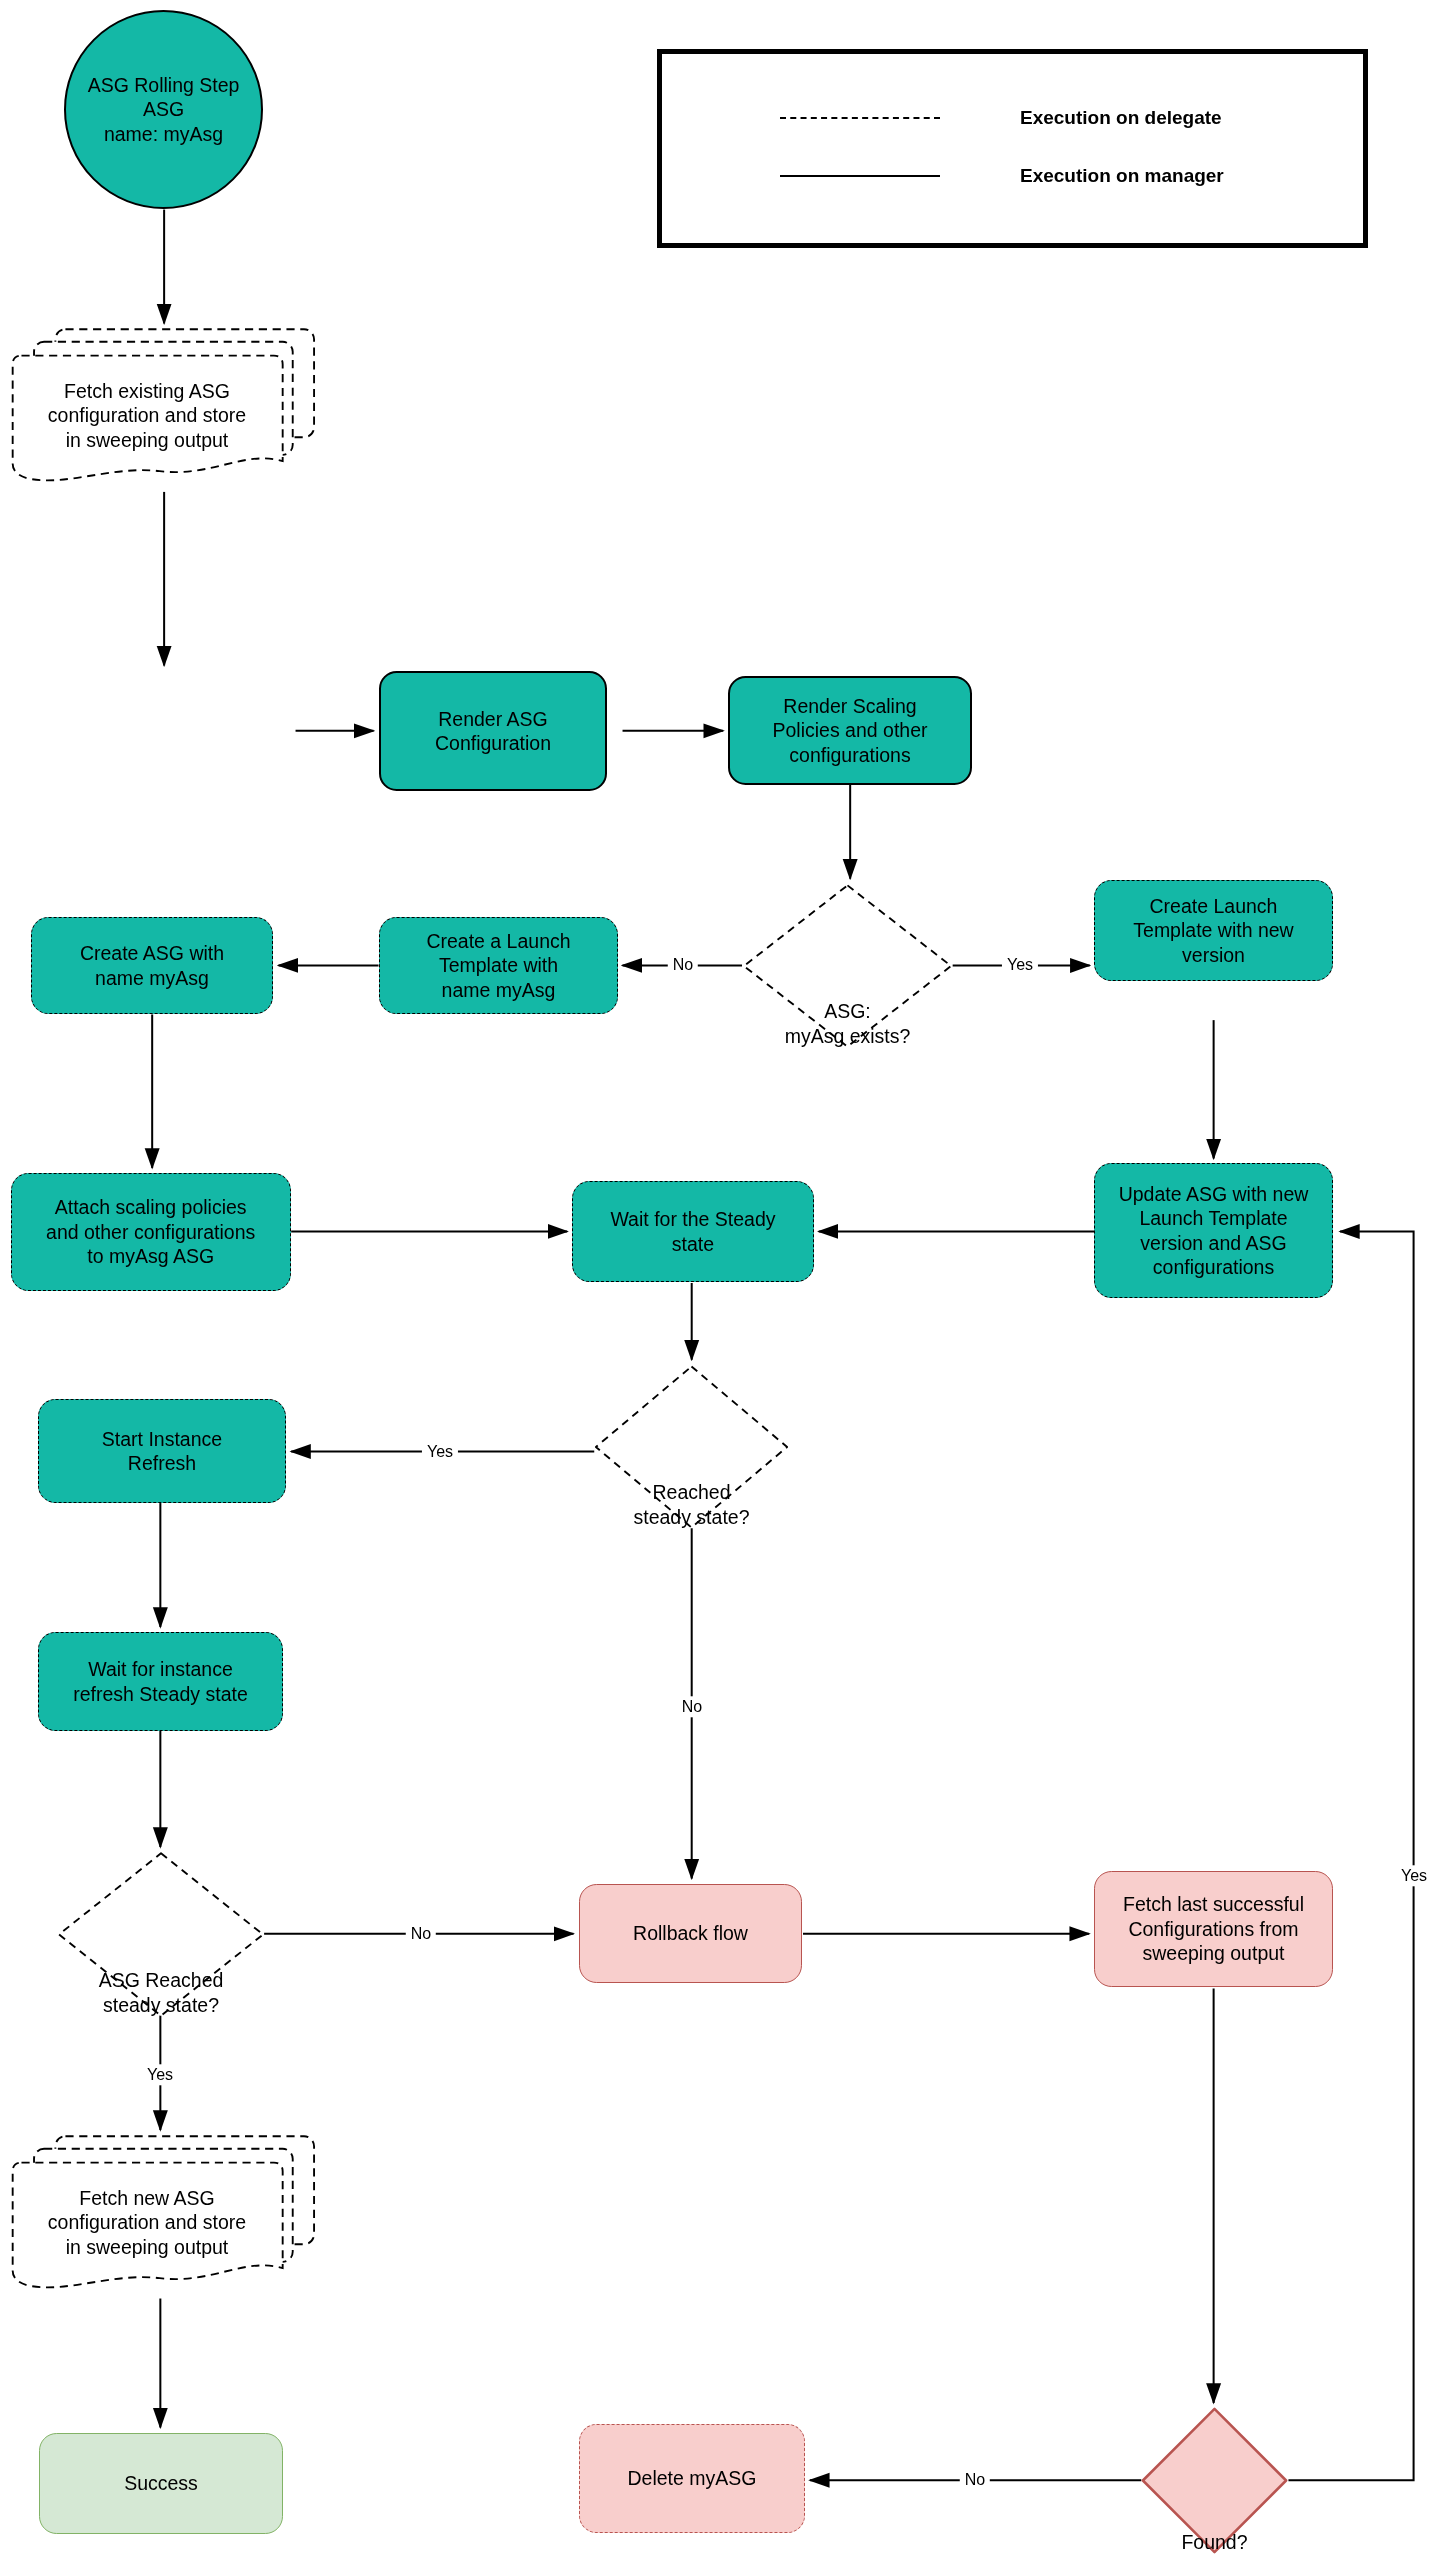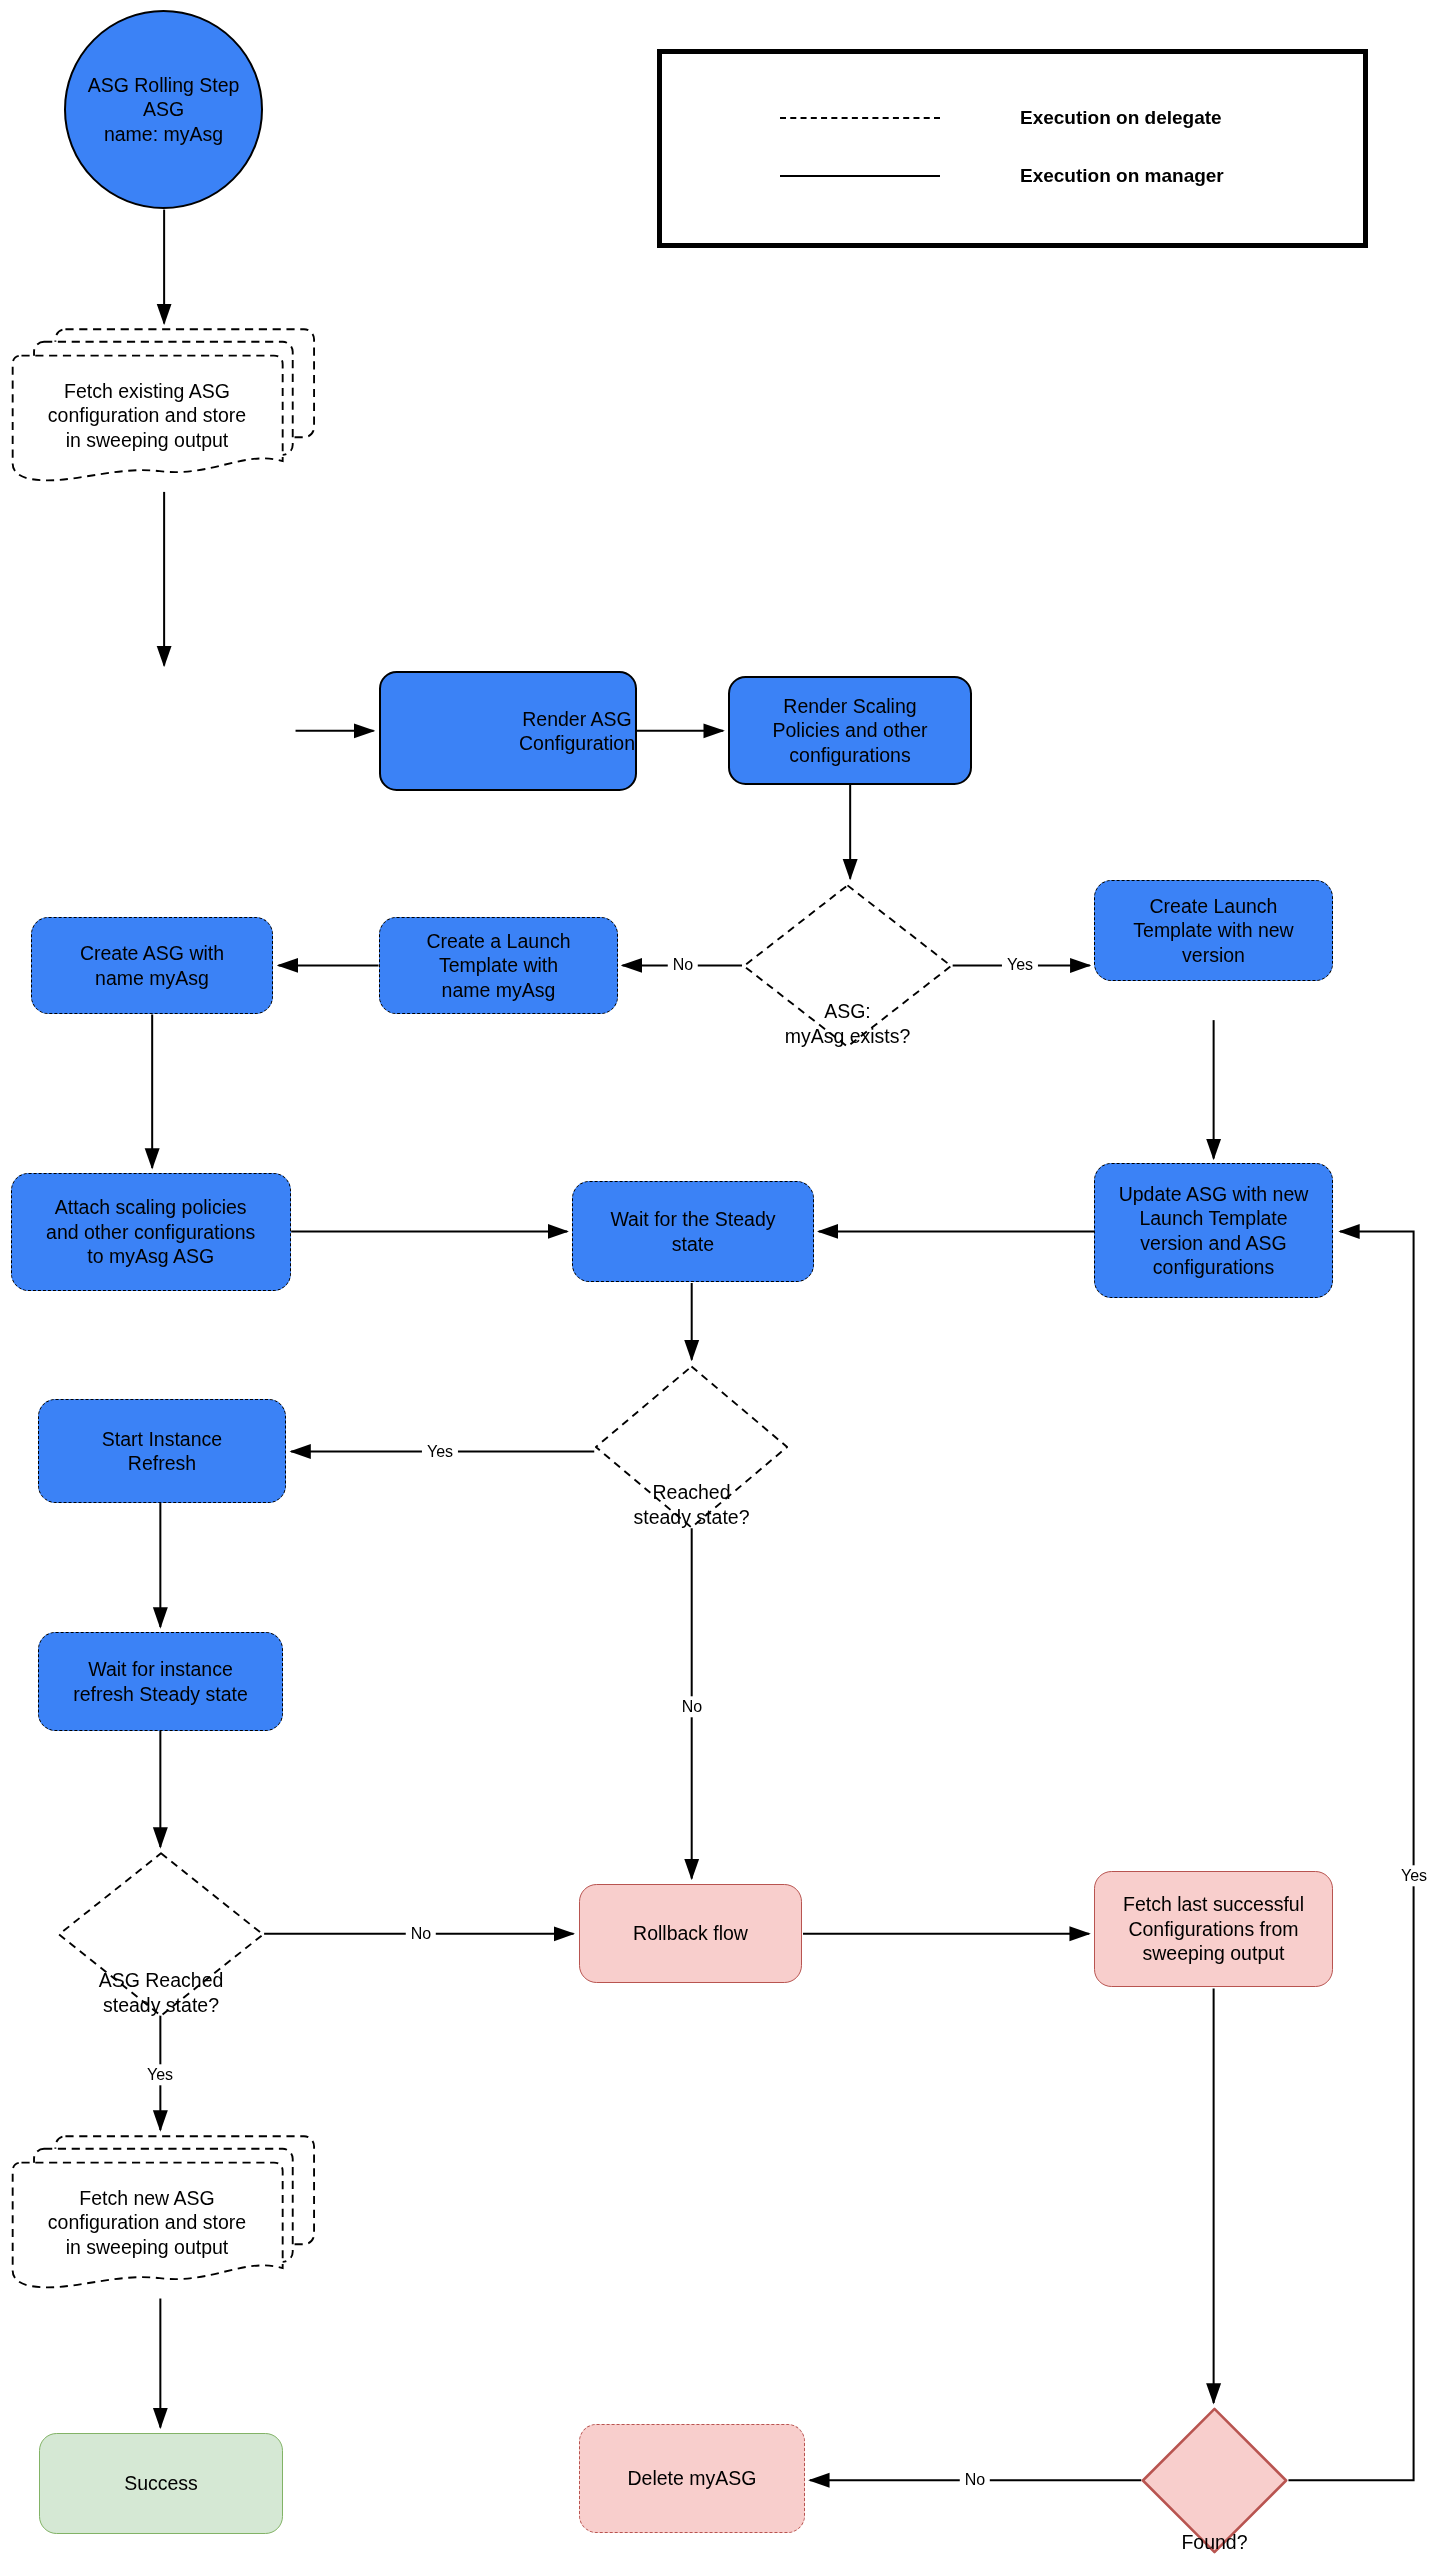--- a/index.html
+++ b/index.html
@@ -1,20 +1,20 @@
 <!DOCTYPE html>
 <html style="--red_fill: #f8cecc; --red_stroke: #b85450; --green_fill: #d5e8d4; --green_stroke: #82b366; --line: #000000;font-size:10px"><head>
 <meta charset="utf-8">
 <style>
   html,body{margin:0;padding:0;background:#ffffff;}
   body{font-family:"Liberation Sans","DejaVu Sans",sans-serif;color:#000;}
   #canvas{position:relative;width:1440px;height:2576px;background:#fff;overflow:hidden;}
   #edges{position:absolute;left:0;top:0;width:1440px;height:2576px;}
   .node{position:absolute;box-sizing:border-box;display:flex;align-items:center;justify-content:center;
-        text-align:center;font-size:19.5px;line-height:24.5px;background:#3b82f6;}
+        text-align:center;font-size:19.5px;line-height:24.5px;background:#14b8a6;}
   .rounded{border-radius:17.6px;}
   .solid{border:2.5px solid #000;}
   .dashed{border:1.9px dashed #000;}
   .red{background:var(--red_fill);border:1.9px solid var(--red_stroke);}
   .red-dashed{background:var(--red_fill);border:1.9px dashed var(--red_stroke);}
   .green{background:var(--green_fill);border:1.9px solid var(--green_stroke);}
   .circle{border-radius:50%;border:2.5px solid #000;}
   .dia{position:absolute;}
   .dia svg{position:absolute;left:0;top:0;}
   .dia .txt{position:absolute;left:0;top:0;right:0;bottom:0;display:flex;align-items:flex-end;justify-content:center;
@@ -94,21 +94,21 @@
     </svg>
     <div class="txt" style="left:1.3px;top:28px;width:270px;height:119px;justify-content:center;">
       <div>
         <span>Fetch existing ASG</span><br>
         <span>configuration and store</span><br>
         <span>in sweeping output</span>
       </div>
     </div>
   </div>
 
-  <div class="node solid rounded" style="left:379px;top:671px;width:258px;height:120px;justify-content:flex-end;">
+  <div class="node solid rounded" style="left:379px;top:671px;width:228px;height:120px;">
     <div>
       <span>Render ASG</span><br><span>Configuration</span>
     </div>
   </div>
   <div class="node solid rounded" style="left:728px;top:676px;width:244px;height:109px;">
     <div>
       <span>Render Scaling</span><br>
       <span>Policies and other</span><br>
       <span>configurations</span>
     </div>

